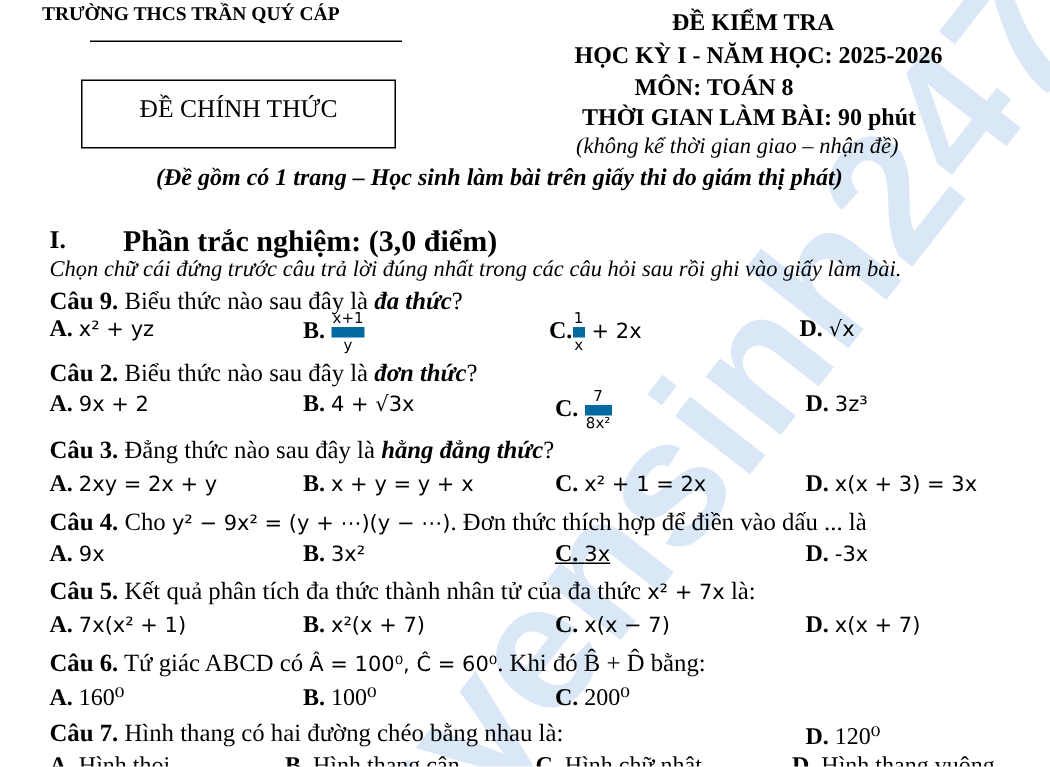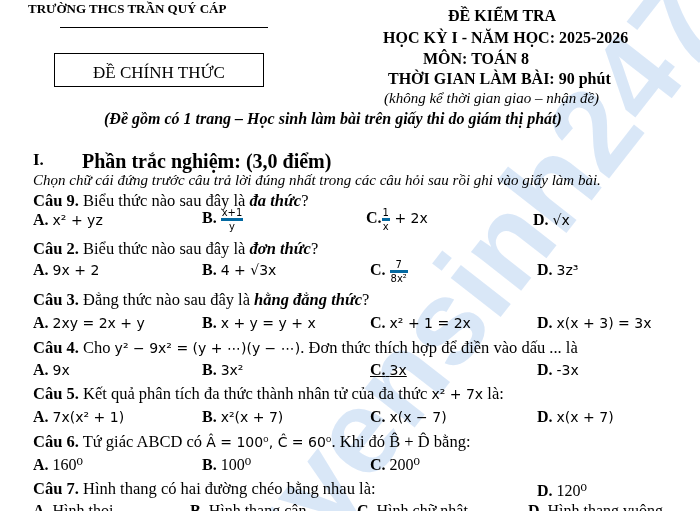--- a/index.html
+++ b/index.html
@@ -4,27 +4,27 @@
   <style>
     * { margin: 0; padding: 0; box-sizing: border-box; }
     html, body { width: 700px; height: 511px; overflow: hidden; background: #ffffff; }
     body { position: relative; font-family: "Liberation Serif", "DejaVu Serif", serif; color: #000; }
     .abs { position: absolute; white-space: nowrap; }
     .b { font-weight: bold; }
     .i { font-style: italic; }
     .bi { font-weight: bold; font-style: italic; }
     .hdr { font-size: 16px; font-weight: bold; }
     .school-underline { position: absolute; left: 60px; top: 27px; width: 208px; height: 1px; background: #000; }
-    .official-box { position: absolute; left: 54px; top: 53px; width: 210px; height: 34px; border: 1px solid #000; }
+    .official-box { position: absolute; left: 54px; top: 53px; width: 210px; height: 46px; border: 1px solid #000; }
     .official-box span { position: absolute; left: 0; right: 0; top: 9px; text-align: center; font-size: 17px; }
     .q { font-size: 16.5px; }
     .opt { font-size: 16px; }
     .math { font-family: "DejaVu Sans", "Liberation Sans", sans-serif; font-size: 14px; }
     .frac { display: inline-block; vertical-align: middle; text-align: center; font-family: "DejaVu Sans", sans-serif; font-size: 10px; line-height: 11px; }
-    .frac .num { display: block; border-bottom: 3px solid #0369a1; padding: 0 1px; }
+    .frac .num { display: block; border-bottom: 7px solid #0369a1; padding: 0 1px; }
     .frac .den { display: block; padding: 0 1px; }
     .watermark { position: absolute; left: 120px; top: 80px; font-family: "Liberation Sans", sans-serif; font-size: 120px; font-weight: bold; color: #1a6fd4; opacity: 0.16; transform: rotate(-52deg); transform-origin: left top; white-space: nowrap; pointer-events: none; }
     .watermark { left: 170px; top: 560px; }
     .roman { font-size: 17px; font-weight: bold; }
   </style>
 </head>
 <body>
 
 <div class="watermark">tuyensinh247.com</div>
 

